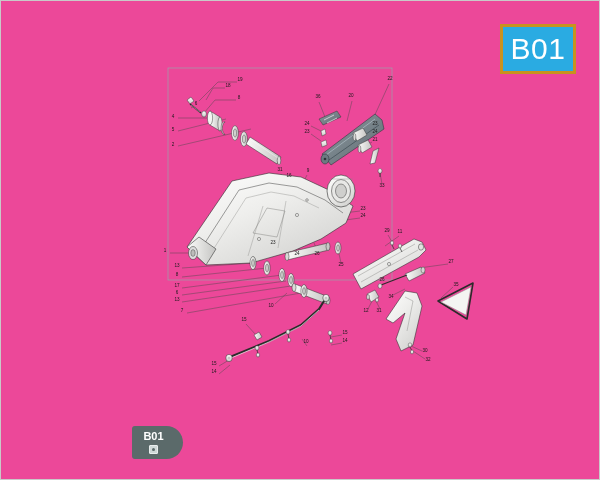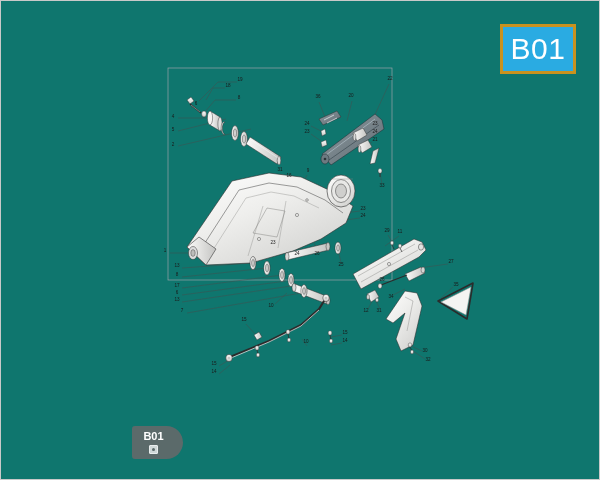--- a/index.html
+++ b/index.html
@@ -4,21 +4,21 @@
 <style>
   html, body {
     margin: 0;
     padding: 0;
     background: #ffffff;
   }
   #page {
     position: relative;
     width: 600px;
     height: 480px;
-    background: #0f766e;
+    background: #ec4899;
     border: 1px solid #c9c9c9;
     box-sizing: border-box;
     overflow: hidden;
     font-family: "Liberation Sans", sans-serif;
   }
 
   
   #page-badge {
     position: absolute;
     left: 499px;

